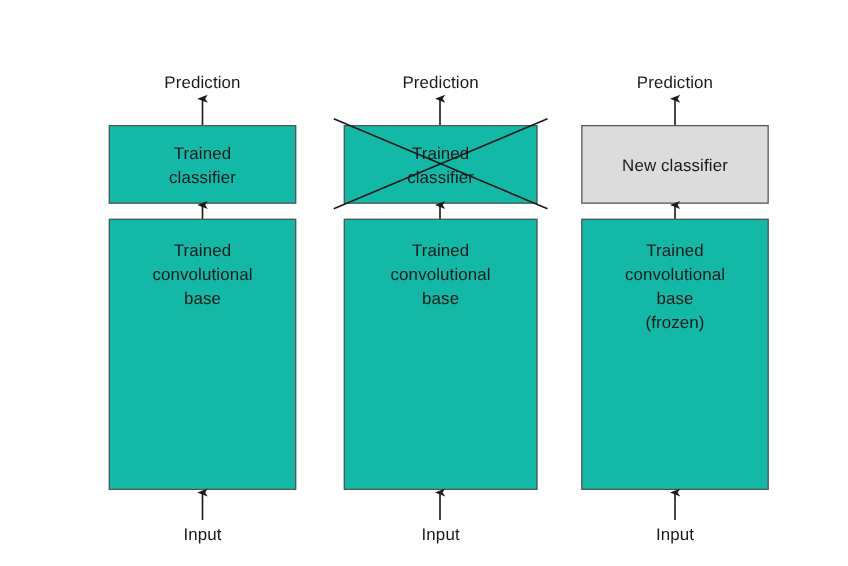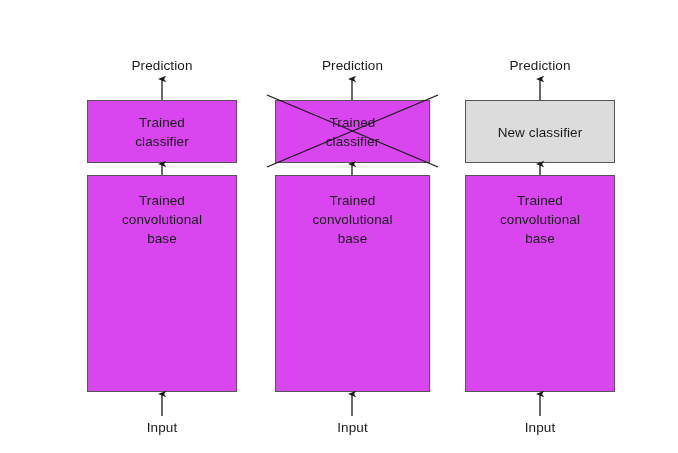--- a/index.html
+++ b/index.html
@@ -42,21 +42,21 @@
     white-space: nowrap;
   }
   .label-prediction { top: 38px; }
   .label-input { top: 400px; }
 
   
   .block {
     position: absolute;
     box-sizing: border-box;
     border: 1.6px solid #555555;
-    background: #d946ef;
+    background: #14b8a6;
     text-align: center;
   }
   .block-classifier {
     top: 80px;
     height: 63px;
   }
   .block-base {
     top: 155px;
     height: 217px;
   }
@@ -147,20 +147,21 @@
       <div class="block-text">
         <div>New classifier</div>
       </div>
     </div>
 
     <div class="block block-base" style="left:0; width:150px;">
       <div class="block-text">
         <div>Trained</div>
         <div>convolutional</div>
         <div>base</div>
+        <div>(frozen)</div>
       </div>
     </div>
 
     <div class="endpoint-label label-input">Input</div>
   </div>
 
   <svg id="arrows" viewBox="0 0 678 453">
     <defs>
       <marker id="ah" markerWidth="9" markerHeight="9" refX="4.2" refY="4.2" orient="auto" markerUnits="userSpaceOnUse">
         <path d="M4.2,0 L7.4,8.4 L4.2,6.3 L1,8.4 Z" fill="#1a1a1a"></path>

